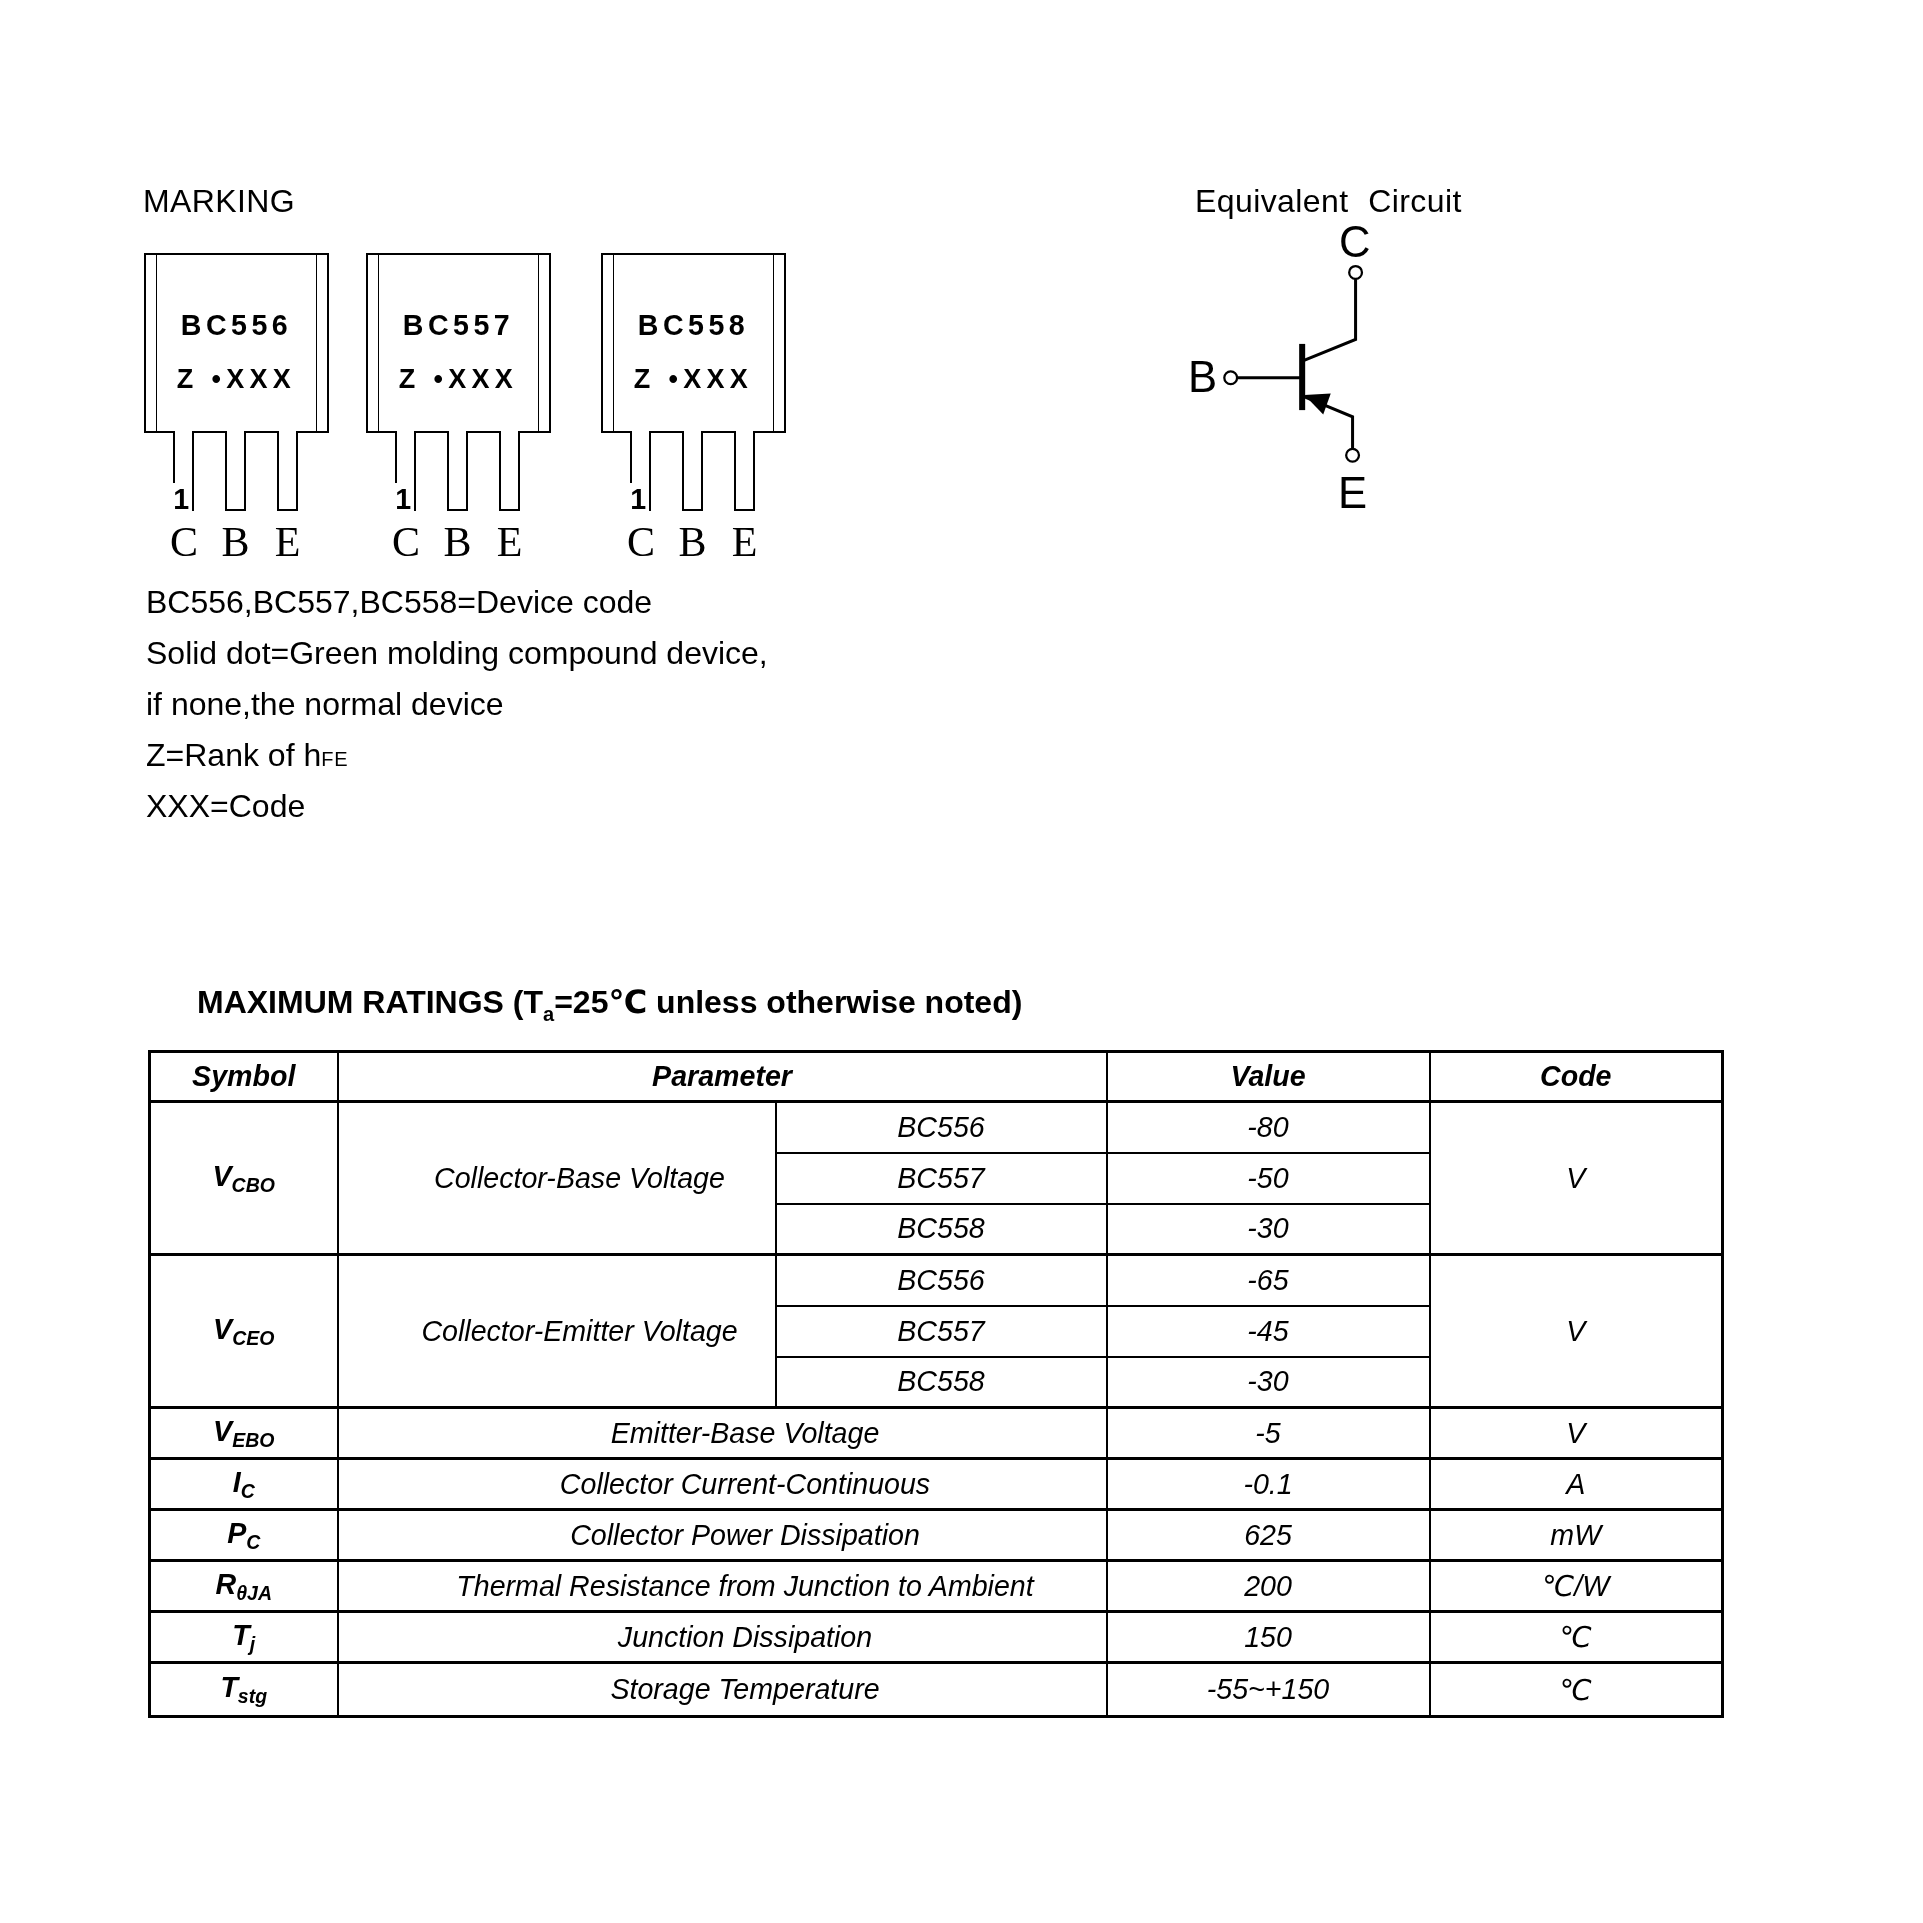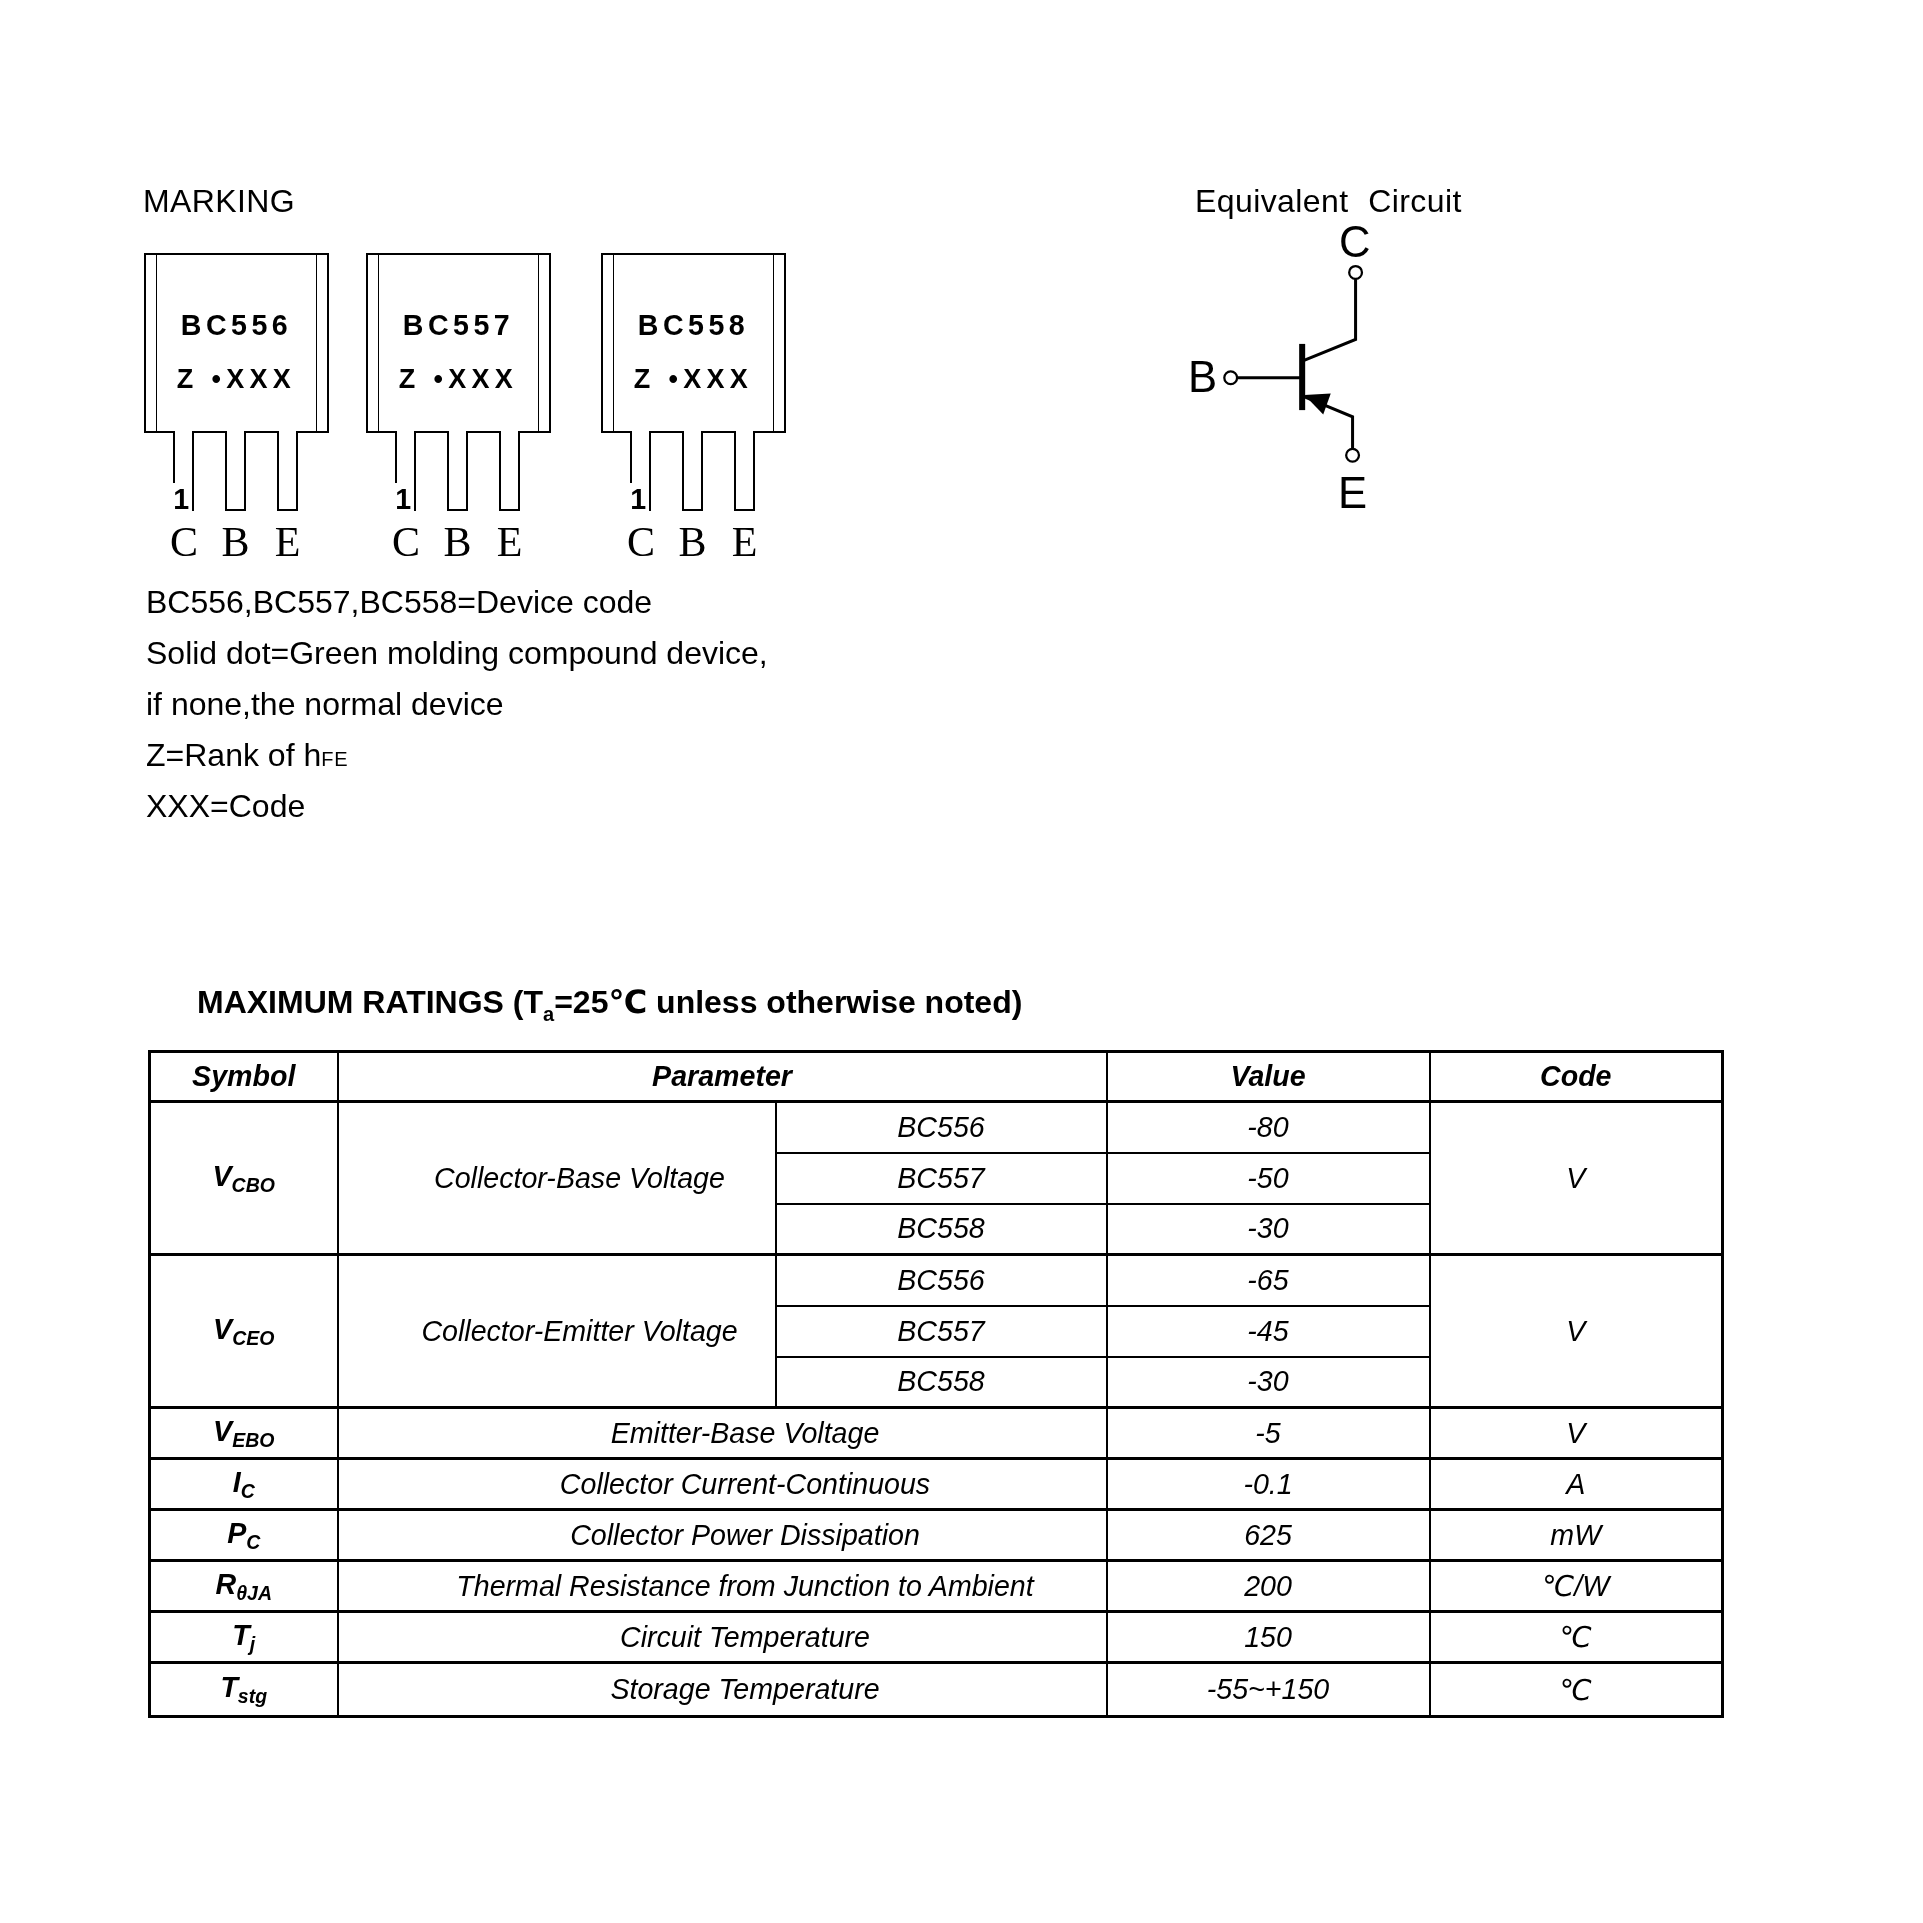--- a/index.html
+++ b/index.html
@@ -236,21 +236,21 @@
     <td>mW</td>
   </tr>
   <tr class="major">
     <td class="sym"><span>R</span><sub>θJA</sub></td>
     <td class="param" colspan="2">Thermal Resistance from Junction to Ambient</td>
     <td>200</td>
     <td>℃/W</td>
   </tr>
   <tr class="major">
     <td class="sym"><span>T</span><sub>j</sub></td>
-    <td class="param" colspan="2">Circuit Temperature</td>
+    <td class="param" colspan="2">Junction Dissipation</td>
     <td>150</td>
     <td>℃</td>
   </tr>
   <tr class="major" style="height:54px">
     <td class="sym"><span>T</span><sub>stg</sub></td>
     <td class="param" colspan="2">Storage Temperature</td>
     <td>-55~+150</td>
     <td>℃</td>
   </tr>
 </tbody>

